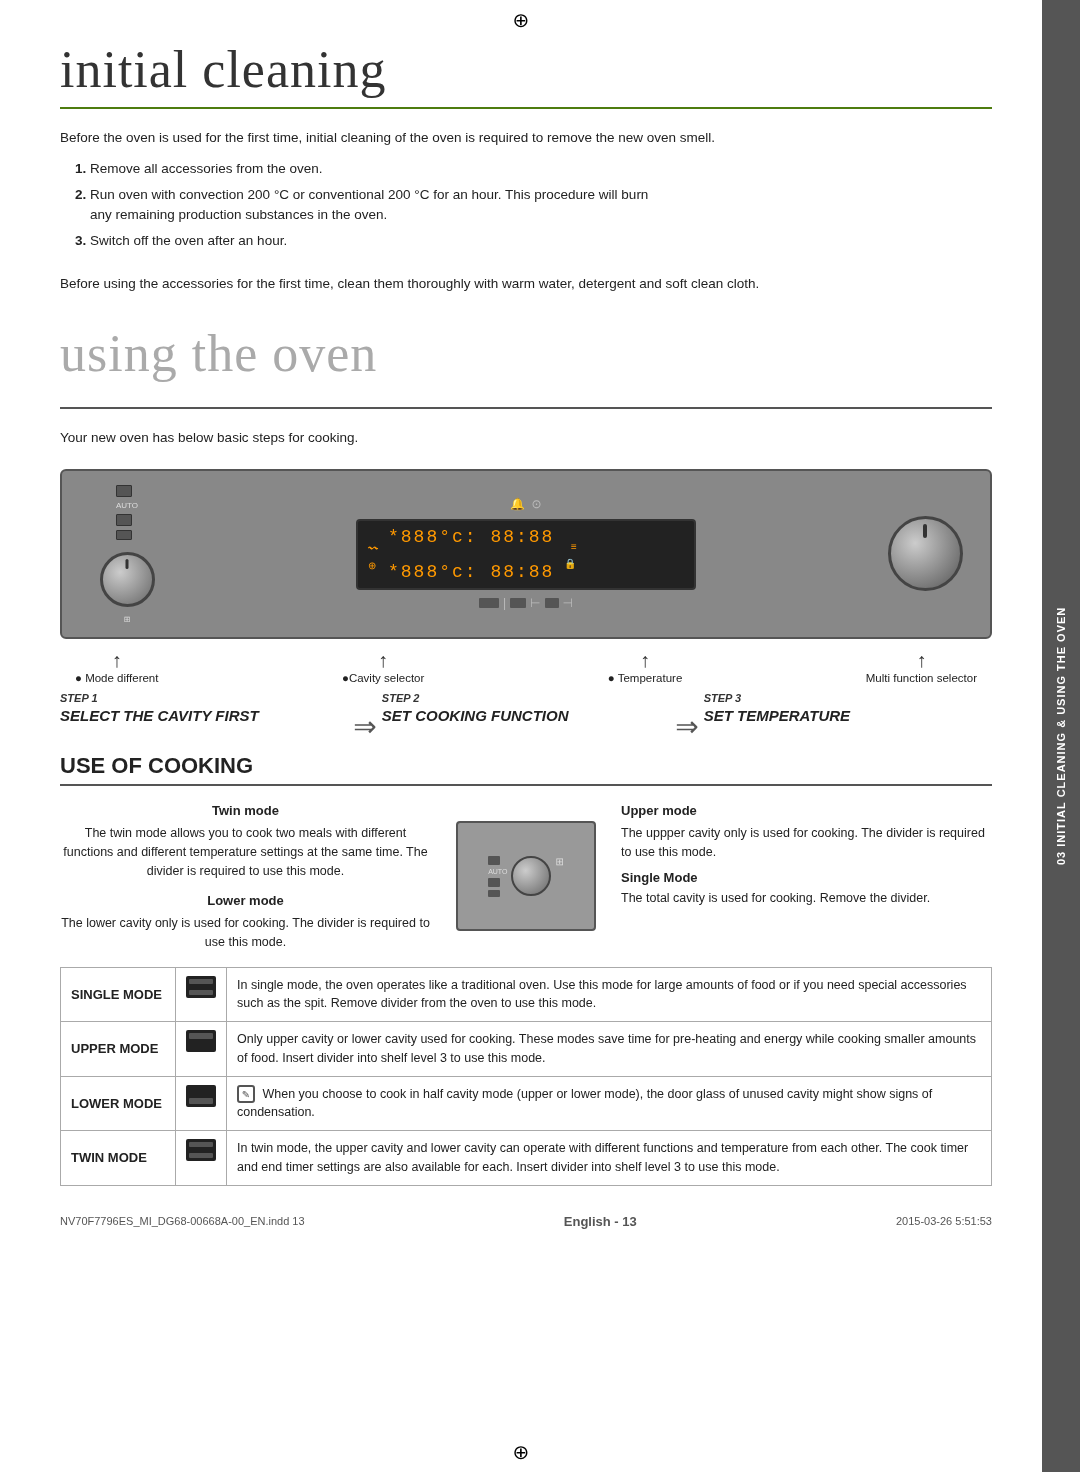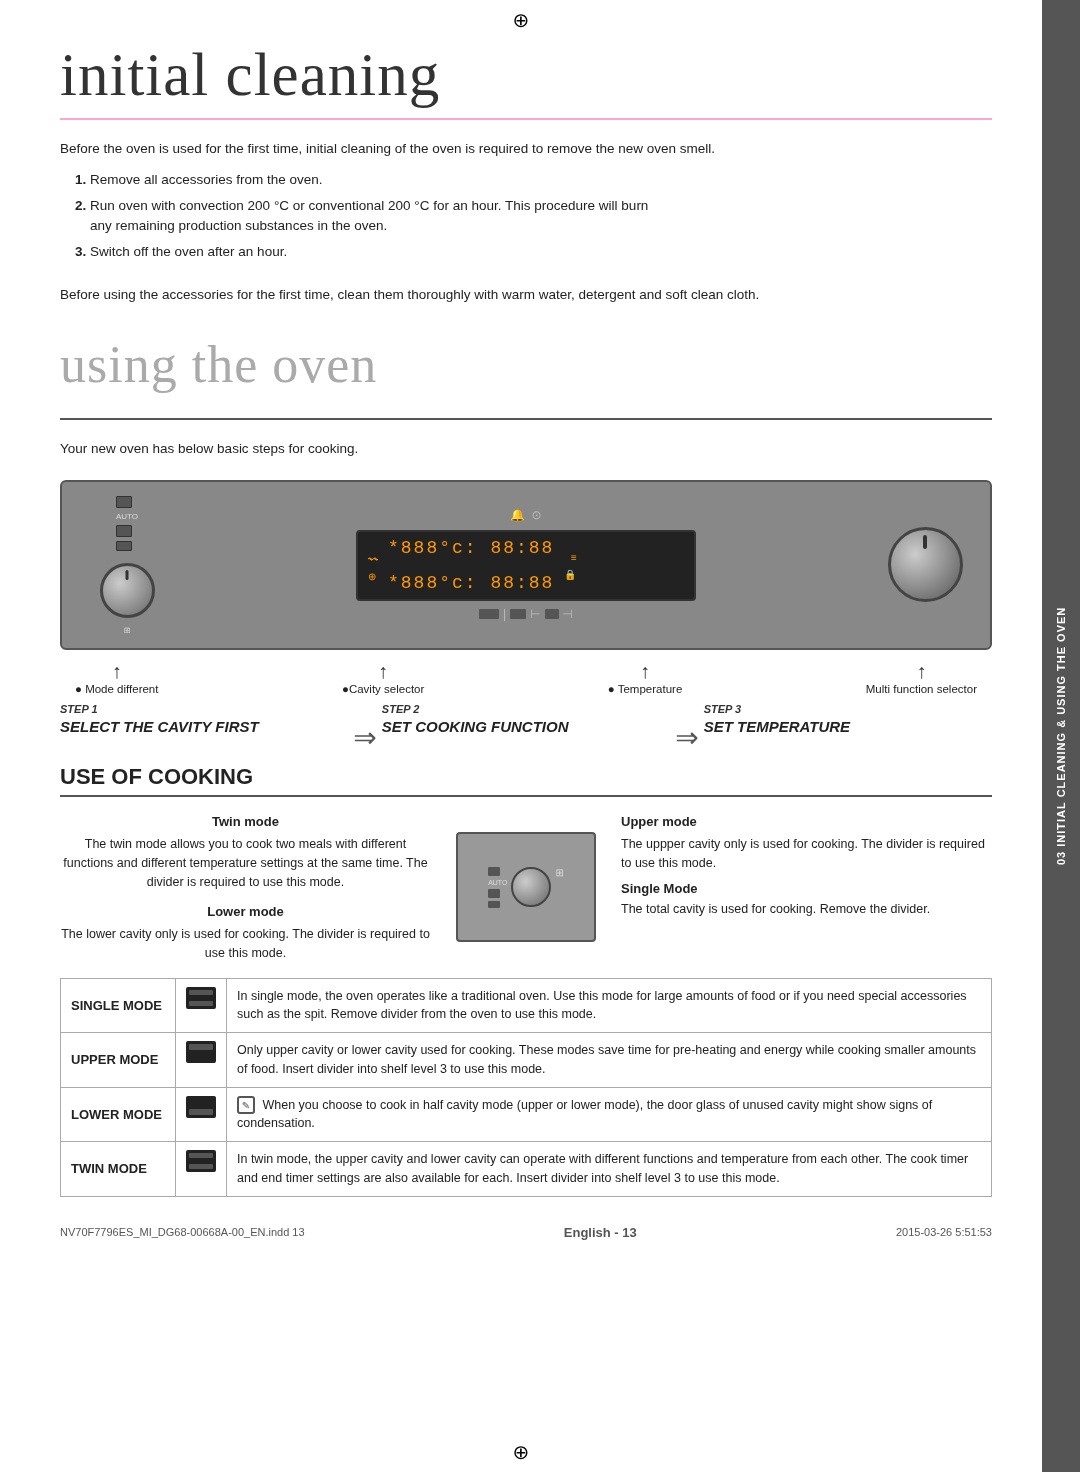--- a/index.html
+++ b/index.html
@@ -50,24 +50,24 @@
       transform: translateX(-50%);
       font-size: 20px;
       color: #000;
     }
     .reg-mark-top { top: 8px; }
     .reg-mark-bottom { bottom: 8px; }
 
     
     .page-title {
       font-family: 'Georgia', serif;
-      font-size: 61px;
+      font-size: 52px;
       font-weight: 300;
       color: #333;
-      border-bottom: 2px solid #f9a8d4;
+      border-bottom: 2px solid #4d7c0f;
       padding-bottom: 8px;
       margin-bottom: 18px;
       letter-spacing: 1px;
     }
 
     .section-title {
       font-family: 'Georgia', serif;
       font-size: 52px;
       font-weight: 300;
       color: #aaa;

